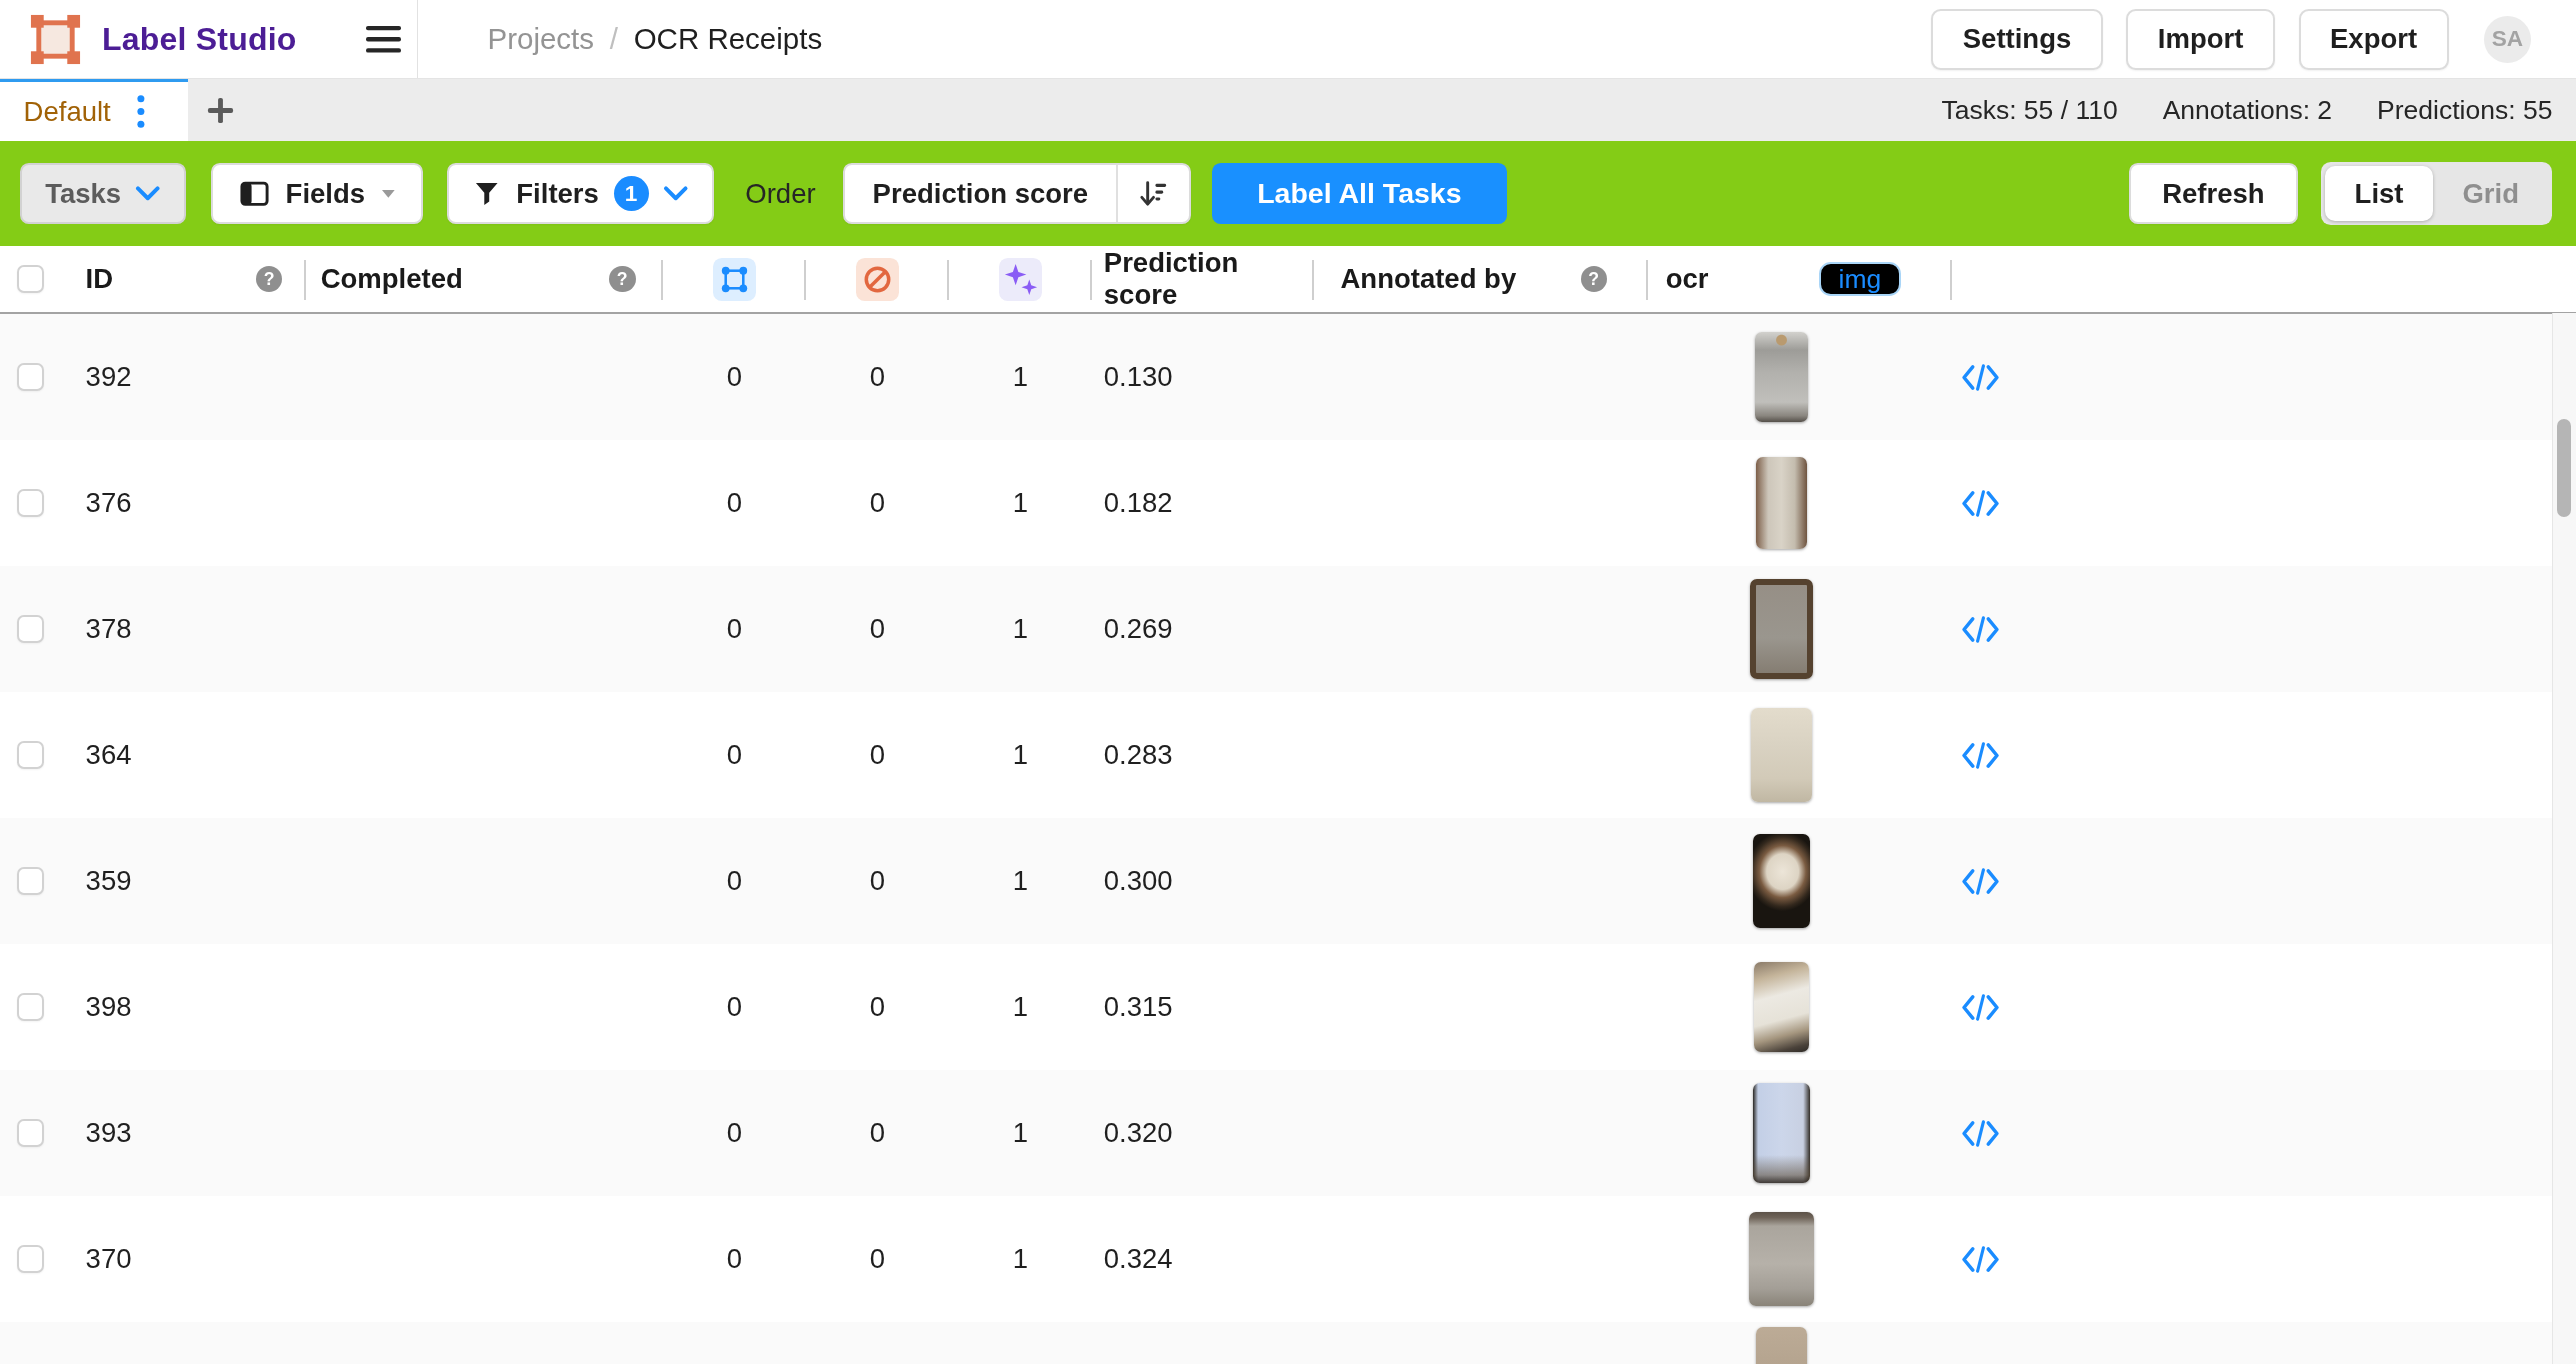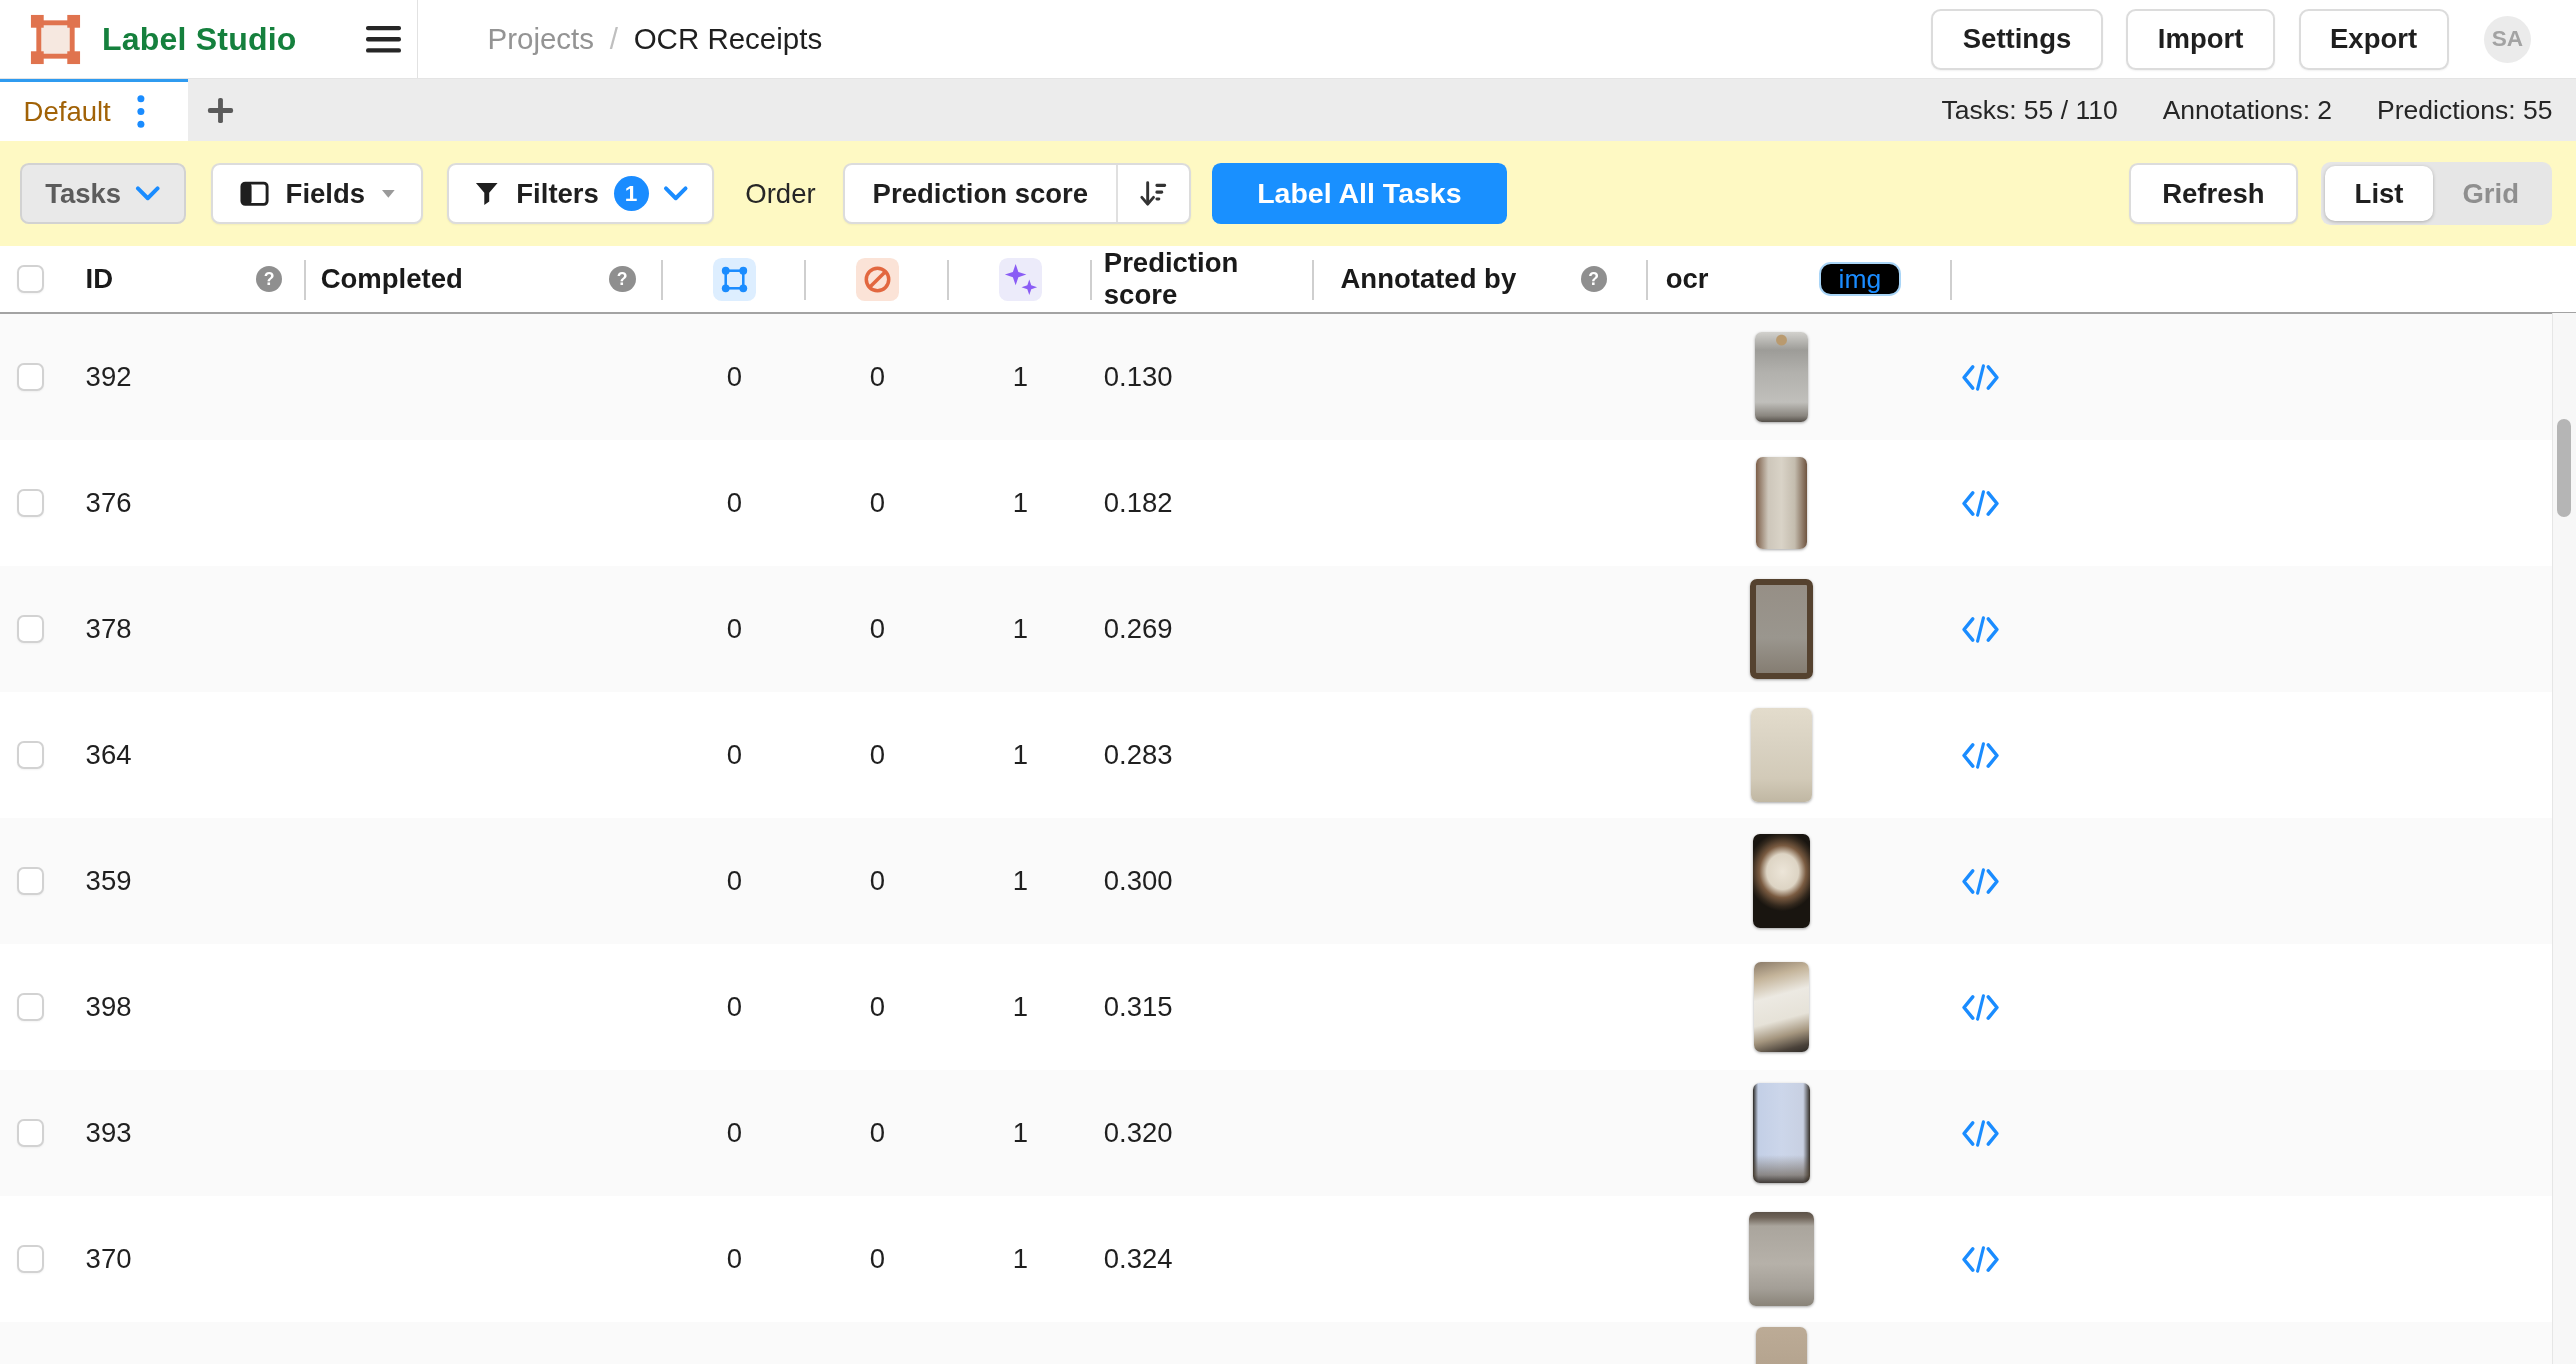--- a/index.html
+++ b/index.html
@@ -3,21 +3,21 @@
 <meta charset="utf-8">
 <style>
   * { margin:0; padding:0; box-sizing:border-box; }
   html,body { width:2576px; height:1365px; }
   body { font-family:"Liberation Sans", sans-serif; background:#fff; color:#1f1f1f; overflow:hidden; }
   .page { position:relative; width:2576px; height:1365px; overflow:hidden; background:#fff; }
 
   
   .top-header { height:79px; background:#fff; border-bottom:1px solid #e4e4e4; display:flex; align-items:center; position:relative; }
   .logo { width:55px; height:55px; margin-left:27.5px; flex:0 0 auto; }
-  .app-title { font-size:32px; font-weight:700; color:#15803d; margin-left:19.6px; letter-spacing:0.2px; }
+  .app-title { font-size:32px; font-weight:700; color:#4c1d95; margin-left:19.6px; letter-spacing:0.2px; }
   .menu-btn { margin-left:59px; width:55px; height:55px; display:flex; align-items:center; justify-content:center; cursor:pointer; }
   .header-divider { position:absolute; left:417px; top:0; width:1px; height:78px; background:#e2e2e2; }
   .breadcrumb { display:flex; align-items:center; gap:15.7px; margin-left:77px; font-size:29.5px; }
   .crumb-parent { color:#949494; cursor:pointer; }
   .crumb-sep { color:#bfbfbf; }
   .crumb-current { color:#1f1f1f; }
   .header-right { margin-left:auto; display:flex; align-items:center; gap:23.6px; padding-right:45px; }
   .btn { display:inline-flex; align-items:center; justify-content:center; height:61px; padding:0 29.5px; background:#fff;
          border:2px solid #dcdcdc; border-radius:9.8px; font-size:27.5px; font-weight:600; color:#1f1f1f;
          box-shadow:0 1px 2px rgba(0,0,0,.06); cursor:pointer; white-space:nowrap; }
@@ -26,21 +26,21 @@
 
   
   .tabbar { height:62px; background:#ececec; display:flex; align-items:stretch; }
   .tab { background:#fff; border-top:3.9px solid #2f9bf0; display:flex; align-items:center; padding:0 17.7px 0 23.6px; width:188px; cursor:pointer; }
   .tab-label { font-size:27.5px; color:#a16207; }
   .kebab { margin-left:25.5px; display:flex; align-items:center; cursor:pointer; }
   .add-tab { width:65px; display:flex; align-items:center; justify-content:center; cursor:pointer; }
   .tab-stats { margin-left:auto; display:flex; align-items:center; gap:45px; padding-right:23.6px; font-size:26.5px; color:#262626; }
 
   
-  .toolbar { height:105px; display:flex; align-items:center; padding:0 23.6px 0 19.6px; background:#fef9c3; }
+  .toolbar { height:105px; display:flex; align-items:center; padding:0 23.6px 0 19.6px; background:#84cc16; }
   .tb-btn { display:inline-flex; align-items:center; height:61px; border-radius:8.8px; font-size:27.5px; font-weight:600; cursor:pointer; white-space:nowrap; }
   .tasks-btn { background:#e9e9e9; border:2px solid #d2d2d2; color:#5c5c5c; padding:0 23.6px; gap:13.7px; }
   .light-btn { background:#fff; border:2px solid #dcdcdc; color:#1f1f1f; box-shadow:0 1px 2px rgba(0,0,0,.05); }
   .fields-btn { margin-left:25.5px; padding:0 25.5px; gap:15.7px; }
   .filters-btn { margin-left:23.6px; padding:0 23.6px; gap:14.7px; }
   .badge { width:35px; height:35px; border-radius:50%; background:#1a8cff; color:#fff; font-size:22.6px; font-weight:700; display:flex; align-items:center; justify-content:center; }
   .order-label { margin-left:31px; font-size:27.5px; color:#262626; }
   .order-ctl { margin-left:27.5px; display:inline-flex; align-items:stretch; height:61px; background:#fff; border:2px solid #dcdcdc; border-radius:8.8px; box-shadow:0 1px 2px rgba(0,0,0,.05); overflow:hidden; cursor:pointer; }
   .order-value { display:flex; align-items:center; padding:0 27.5px; font-size:27.5px; font-weight:600; color:#1f1f1f; }
   .order-sep { width:2px; background:#e0e0e0; }

